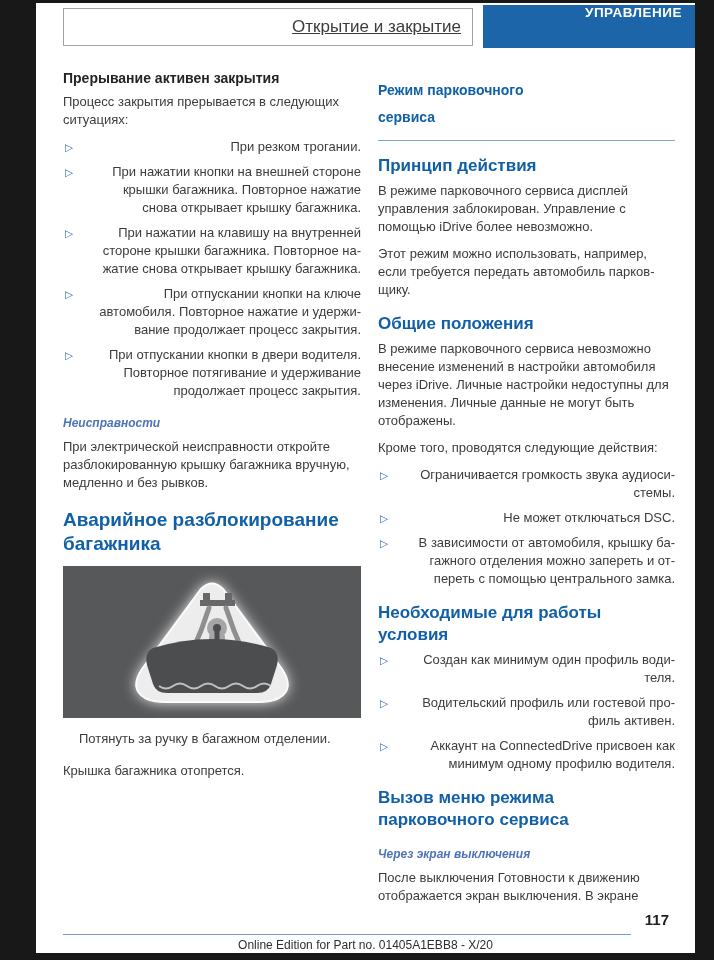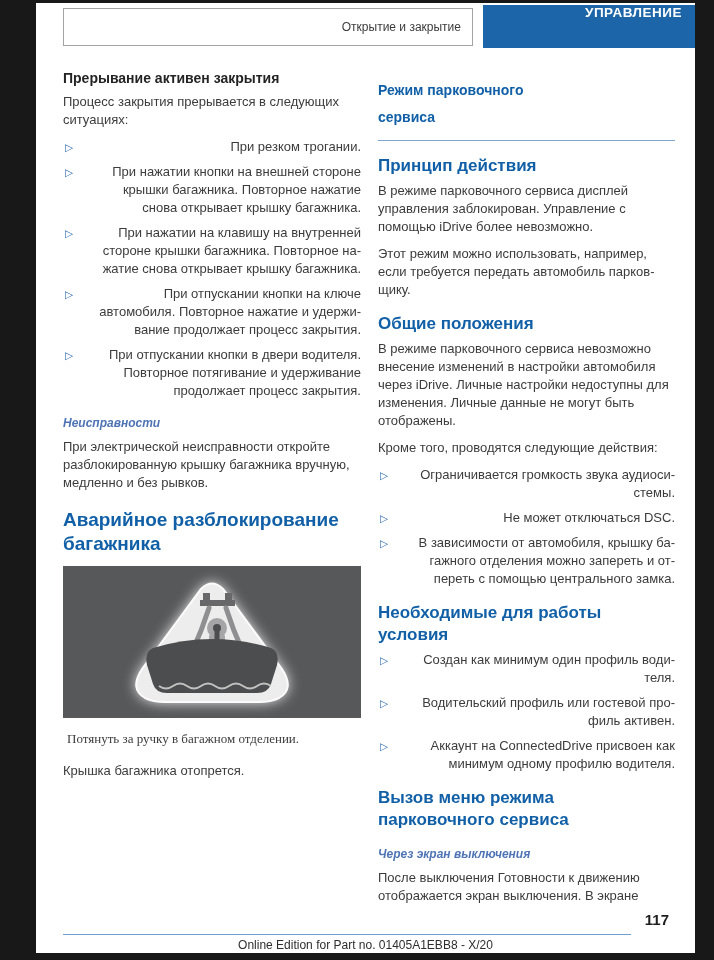--- a/index.html
+++ b/index.html
@@ -11,21 +11,21 @@
   }
   .page {
     position:absolute; left:36px; top:3px; width:659px; height:950px;
     background:#ffffff;
   }
   
   .section-box {
     position:absolute; left:27px; top:5px; width:410px; height:38px;
     border:1px solid #a3a3a3; box-sizing:border-box;
     display:flex; align-items:center; justify-content:flex-end;
-    padding-right:11px; font-size:12px; color:#3c3c3c;
+    padding-right:11px; font-size:17px; color:#3c3c3c;text-decoration:underline;
   }
   .chapter-tab {
     position:absolute; left:447px; top:2px; width:212px; height:43px;
     background:var(--tab_blue,#1b65a8); color:#ffffff; font-weight:bold;
     box-sizing:border-box; display:flex; align-items:flex-start; justify-content:flex-end;
     padding-right:13px; font-size:13.5px; letter-spacing:0.5px;
   }
   
   .content {
     position:absolute; left:27px; top:60px; width:612px;
@@ -51,21 +51,21 @@
   ul.bullets li { display:flex; margin:0 0 7px; }
   .tri { flex:none; width:29px; padding-left:2px; box-sizing:border-box;
          color:var(--bullet_blue,#2e6cb3); font-size:10.5px; line-height:18px;
          font-family:"DejaVu Sans",sans-serif; }
   .btxt { flex:1;text-align:right; }
 
   .figure {
     width:298px; height:152px; margin:4px 0 0; background:var(--image_bg,#57585a);
     overflow:hidden;
   }
-  .caption1 { margin:12px 4px 0;font-family:Liberation Serif, serif; }
+  .caption1 { margin:12px 16px 0; }
   .caption2 { margin:14px 0 0; }
 
   
   .page-number {
     position:absolute; top:908px; right:26px; font-size:15px; font-weight:bold; color:#1f1f1f;
   }
   .footer-rule {
     position:absolute; top:931px; left:27px; width:568px; height:1px;
     background:var(--footer_rule_blue,#6f9ecf);
   }

